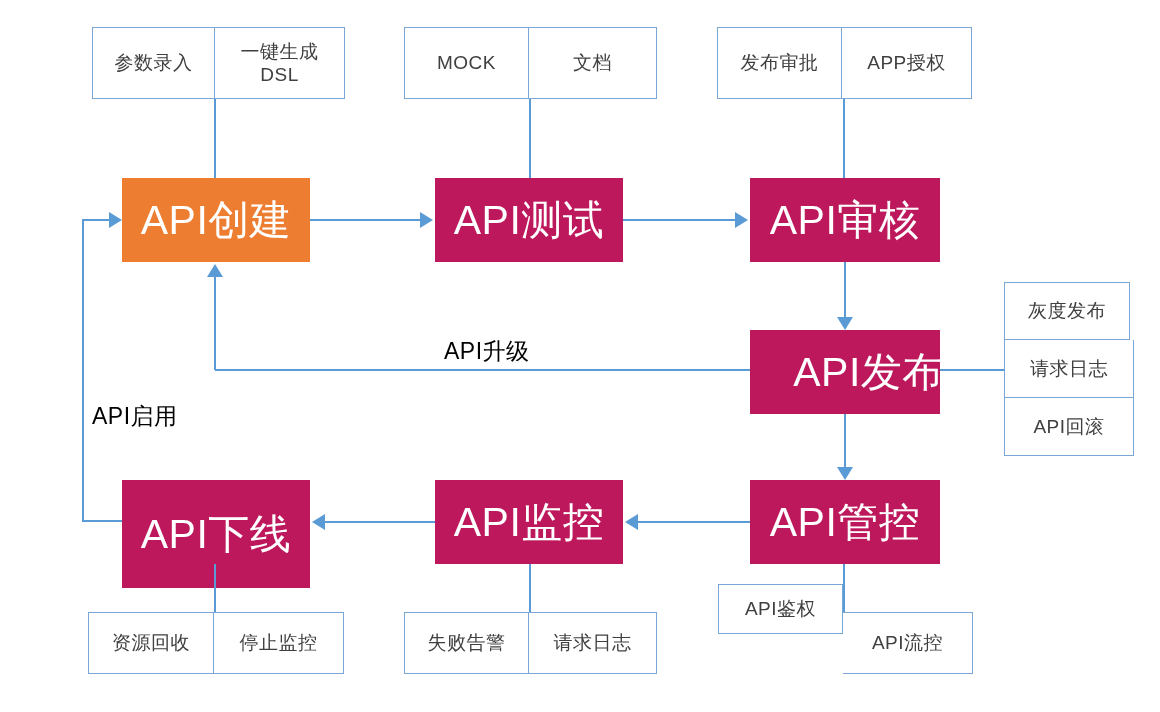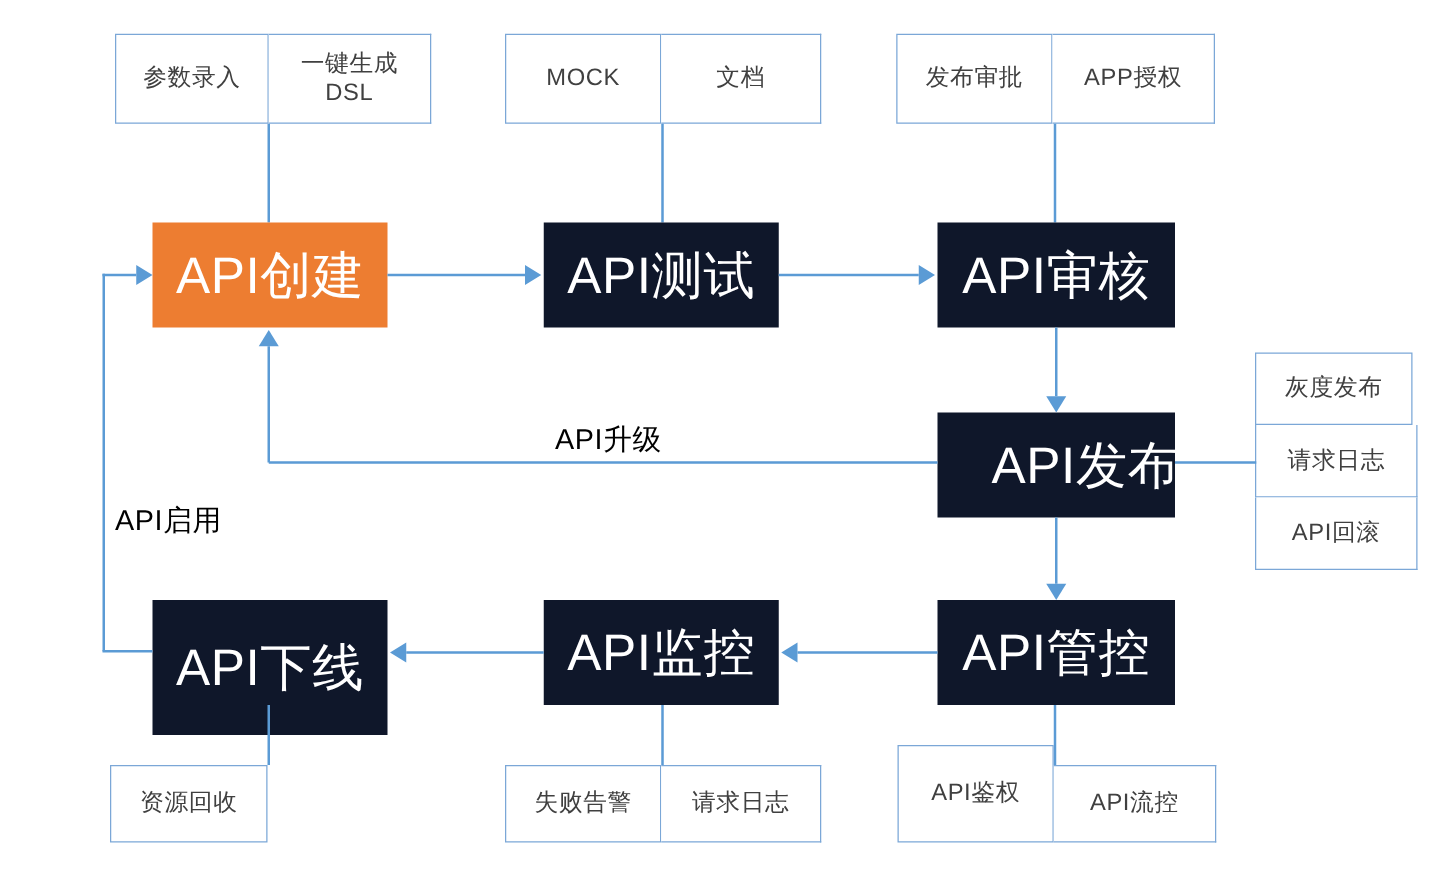--- a/index.html
+++ b/index.html
@@ -39,21 +39,21 @@
     box-sizing: border-box;
     display: flex;
     align-items: center;
     justify-content: center;
     color: #ffffff;
     font-size: 41px;
     line-height: 1;
     letter-spacing: 0.5px;
     white-space: nowrap;
   }
-  .pbox.green { background: #0f172a; text-align: right; }
+  .pbox.green { background: #be185d; text-align: right; }
   .pbox.orange { background: #ed7d31; }
   
   .hline, .vline {
     position: absolute;
     background: #5b9bd5;
   }
   .hline { height: 2px; }
   .vline { width: 2px; }
   .arrow {
     position: absolute;
@@ -154,22 +154,23 @@
   <div class="arrow left" style="left:312px; top:514px;"></div>
 
   <div class="hline" style="left:82px; top:520px; width:40px;"></div>
   <div class="vline" style="left:82px; top:219px; height:302px;"></div>
   <div class="hline" style="left:82px; top:219px; width:27px;"></div>
   <div class="arrow right" style="left:109px; top:212px;"></div>
   <div class="elabel" style="left:92px; top:401px;">API启用</div>
 
   <div class="vline" style="left:214px; top:564px; height:48px;"></div>
   <div class="sbox" style="left:88px; top:612px; width:126px; height:62px;">资源回收</div>
+  <div class="sbox dbl" style="left:214px; top:612px; width:130px; height:62px;">停止监控</div>
 
   <div class="vline" style="left:529px; top:564px; height:48px;"></div>
   <div class="sbox" style="left:404px; top:612px; width:125px; height:62px;">失败告警</div>
   <div class="sbox dbl" style="left:529px; top:612px; width:128px; height:62px;">请求日志</div>
 
   <div class="vline" style="left:843px; top:564px; height:48px;"></div>
-  <div class="sbox" style="left:718px; top:596px; width:125px; height:78px;">API鉴权</div>
+  <div class="sbox" style="left:718px; top:584px; width:125px; height:50px;">API鉴权</div>
   <div class="sbox dbl" style="left:843px; top:612px; width:130px; height:62px;">API流控</div>
 
 </div>
 
 </body></html>

